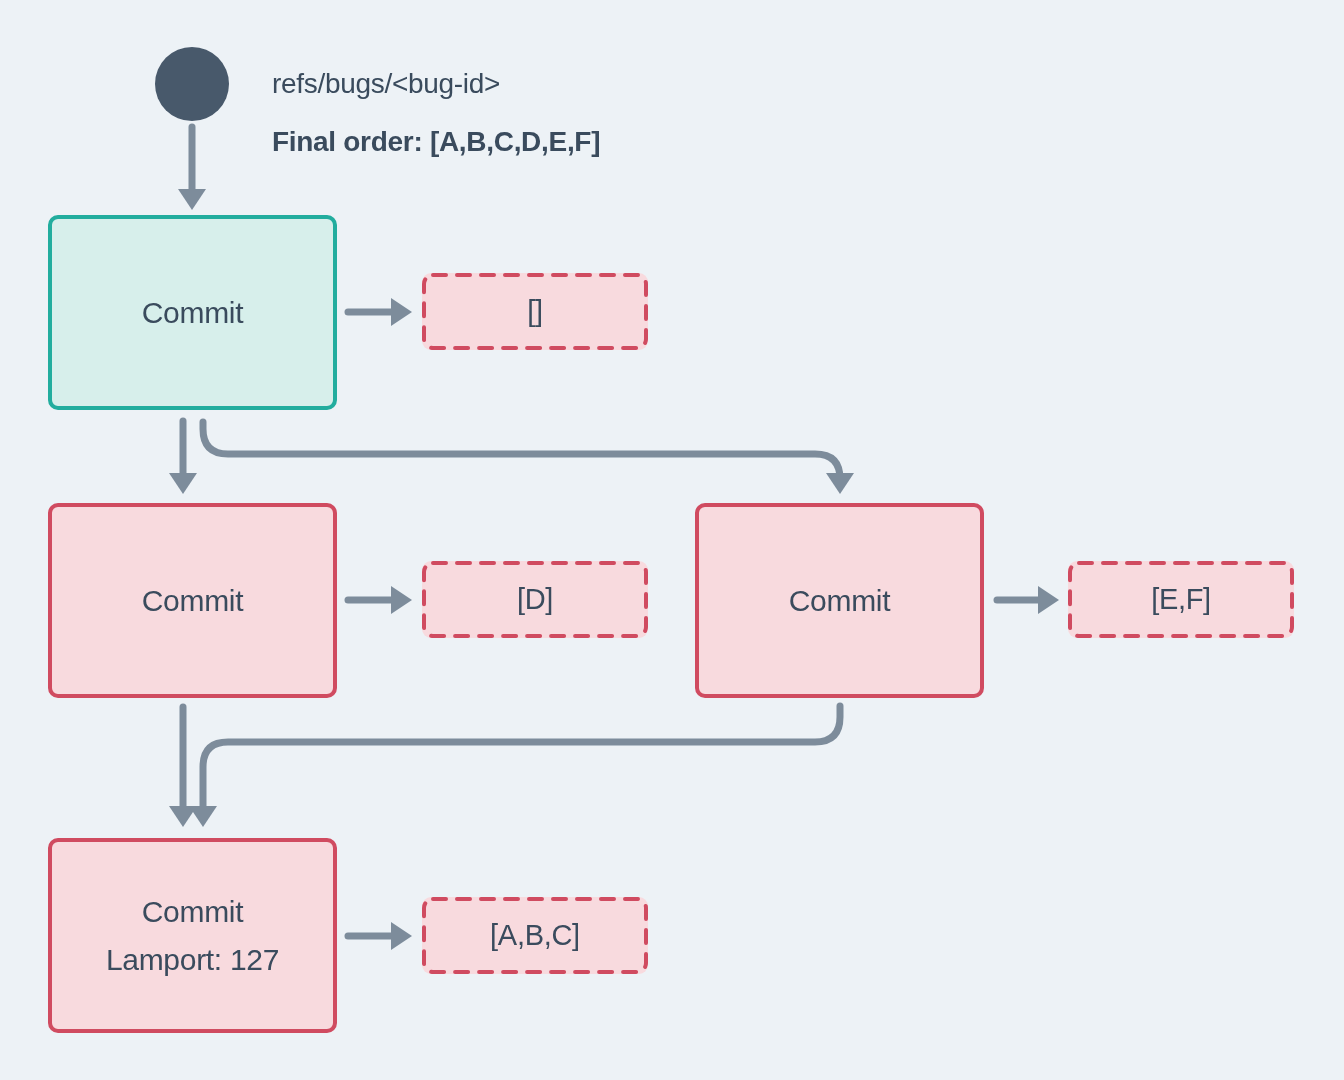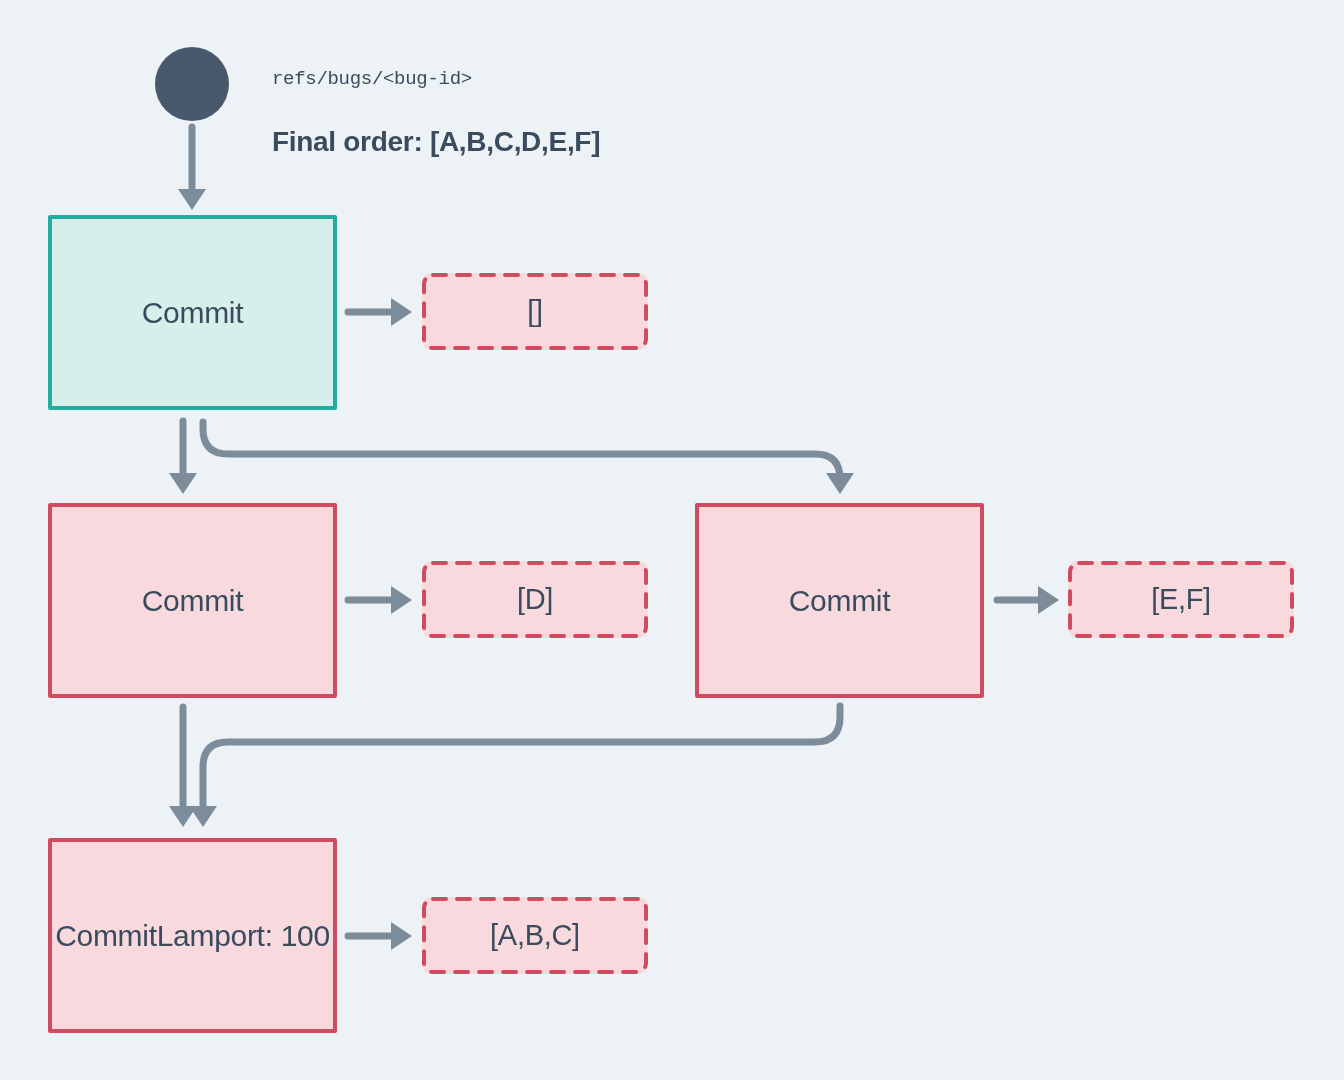--- a/index.html
+++ b/index.html
@@ -36,43 +36,42 @@
   .ref-dot {
     position: absolute;
     left: 155px; top: 47px;
     width: 74px; height: 74px;
     border-radius: 50%;
     background: var(--ref-dot);
   }
   .ref-label {
     position: absolute;
     left: 272px; top: 68px;
-    font-size: 19px;
+    font-size: 28px;
     letter-spacing: -0.3px;
     white-space: pre;
-    font-family: Liberation Mono, monospace;
   }
   .final-order-label {
     position: absolute;
     left: 272px; top: 126px;
     font-size: 28px;
     font-weight: 700;
     letter-spacing: -0.3px;
     white-space: pre;
     text-align: right;
   }
 
   .commit {
     position: absolute;
     width: 289px; height: 195px;
     border: 4px solid var(--commit-border);
     background: var(--commit-fill);
-    border-radius: 2px;
+    border-radius: 10px;
     display: flex;
-    flex-direction: row;
+    flex-direction: column;
     align-items: center;
     justify-content: center;
     font-size: 30px;
     line-height: 48px;
     letter-spacing: -0.3px;
   }
   .commit.head { border-color: var(--head-border); background: var(--head-fill); }
   .commit.pos-864 { left: 48px;  top: 215px; }
   .commit.pos-246 { left: 48px;  top: 503px; }
   .commit.pos-537 { left: 695px; top: 503px; }
@@ -136,21 +135,21 @@
   <div class="commit pos-246">
     <div>Commit</div>
   </div>
 
   <div class="commit pos-537">
     <div>Commit</div>
   </div>
 
   <div class="commit pos-127">
     <div>Commit</div>
-    <div>Lamport: 100</div>
+    <div>Lamport: 127</div>
   </div>
 
   <div class="buglist pos-1">
     <svg width="226" height="77" viewBox="0 0 226 77">
       <rect class="dash-rect" x="2" y="2" width="222" height="73" rx="9"></rect>
     </svg>
     <span class="val">[]</span>
   </div>
 
   <div class="buglist pos-2">

